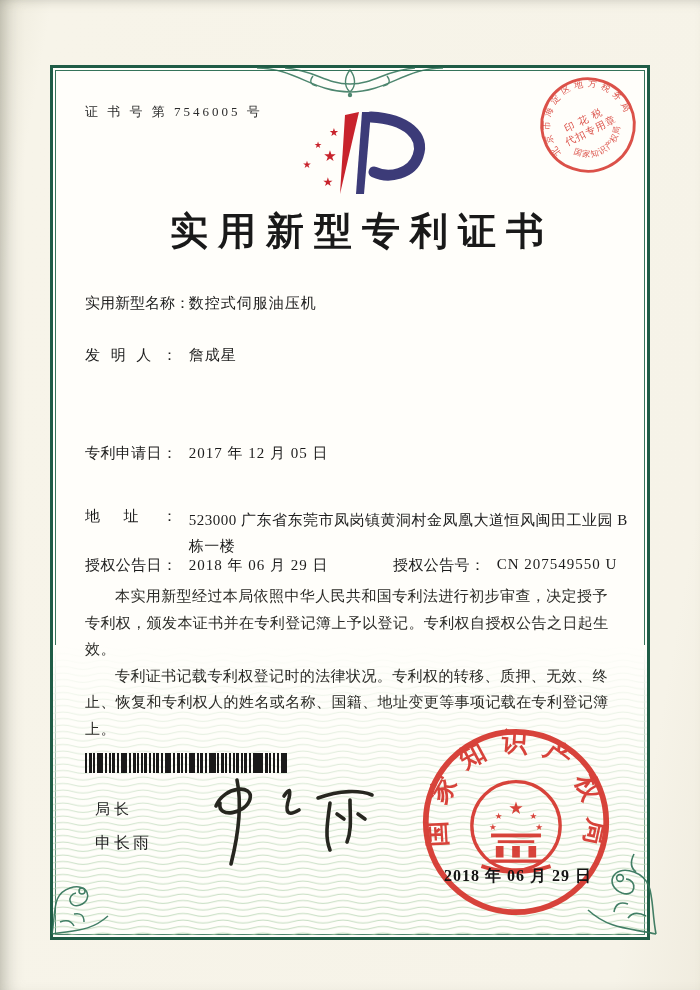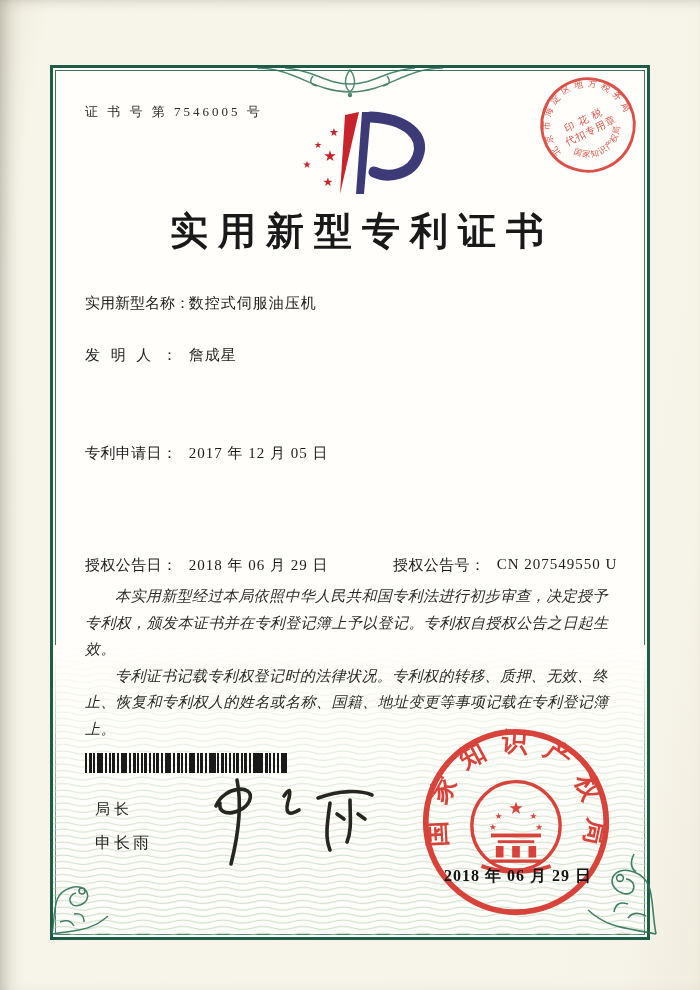--- a/index.html
+++ b/index.html
@@ -15,21 +15,21 @@
   .waves{left:53px;top:645px;width:594px;height:290px;}
   .certno{left:85px;top:103px;font-size:13px;letter-spacing:3px;color:#2b2b2b;}
   .title{left:50px;top:206px;width:600px;text-align:center;font-size:38px;font-weight:600;
          letter-spacing:10px;padding-left:24px;box-sizing:border-box;color:#191919;}
   .row{left:85px;font-size:15px;white-space:nowrap;}
   .flabel{display:inline-block;width:92px;text-align:justify;text-align-last:justify;
           vertical-align:top;letter-spacing:0;}
   .fvalue{display:inline-block;margin-left:8px;letter-spacing:1px;}
   .row-address .fvalue{white-space:normal;width:447px;line-height:26px;letter-spacing:.5px;}
   .grant-right{position:absolute;left:308px;top:0;white-space:nowrap;}
-  .paras{left:85px;top:583px;width:534px;font-size:15px;line-height:26.5px;font-style:italic;
+  .paras{left:85px;top:583px;width:534px;font-size:15px;line-height:26.5px;
          color:#2a2a26;letter-spacing:.4px;}
   .paras p{margin:0;text-indent:2em;}
   .barcode{left:85px;top:753px;width:203px;height:20px;
     background-image:
       repeating-linear-gradient(90deg,#1a1a1a 0 2px,transparent 2px 4px),
       repeating-linear-gradient(90deg,transparent 0 5px,#1a1a1a 5px 7px,transparent 7px 11px),
       repeating-linear-gradient(90deg,transparent 0 13px,#1a1a1a 13px 16px,transparent 16px 23px);}
   .director{left:95px;font-family:Liberation Serif, serif;color:#222;}
   .director-title{top:800px;font-size:15px;letter-spacing:4px;font-weight:500;}
   .director-name{top:833px;font-size:16px;letter-spacing:3px;font-weight:500;}
@@ -119,20 +119,24 @@
     <span class="fvalue">数控式伺服油压机</span>
   </div>
   <div class="abs row" style="top:346px;">
     <span class="flabel">发明人：</span>
     <span class="fvalue">詹成星</span>
   </div>
   <div class="abs row" style="top:431px;margin-top:13px;">
     <span class="flabel">专利申请日：</span>
     <span class="fvalue">2017 年 12 月 05 日</span>
   </div>
+  <div class="abs row row-address" style="top:507px;">
+    <span class="flabel">地址：</span>
+    <span class="fvalue">523000 广东省东莞市凤岗镇黄洞村金凤凰大道恒风闽田工业园 B 栋一楼</span>
+  </div>
   <div class="abs row" style="top:556px;width:534px;">
     <span class="flabel">授权公告日：</span>
     <span class="fvalue">2018 年 06 月 29 日</span>
     <span class="grant-right">
       <span class="flabel">授权公告号：</span>
       <span class="fvalue">CN 207549550 U</span>
     </span>
   </div>
 
   <div class="abs paras">

